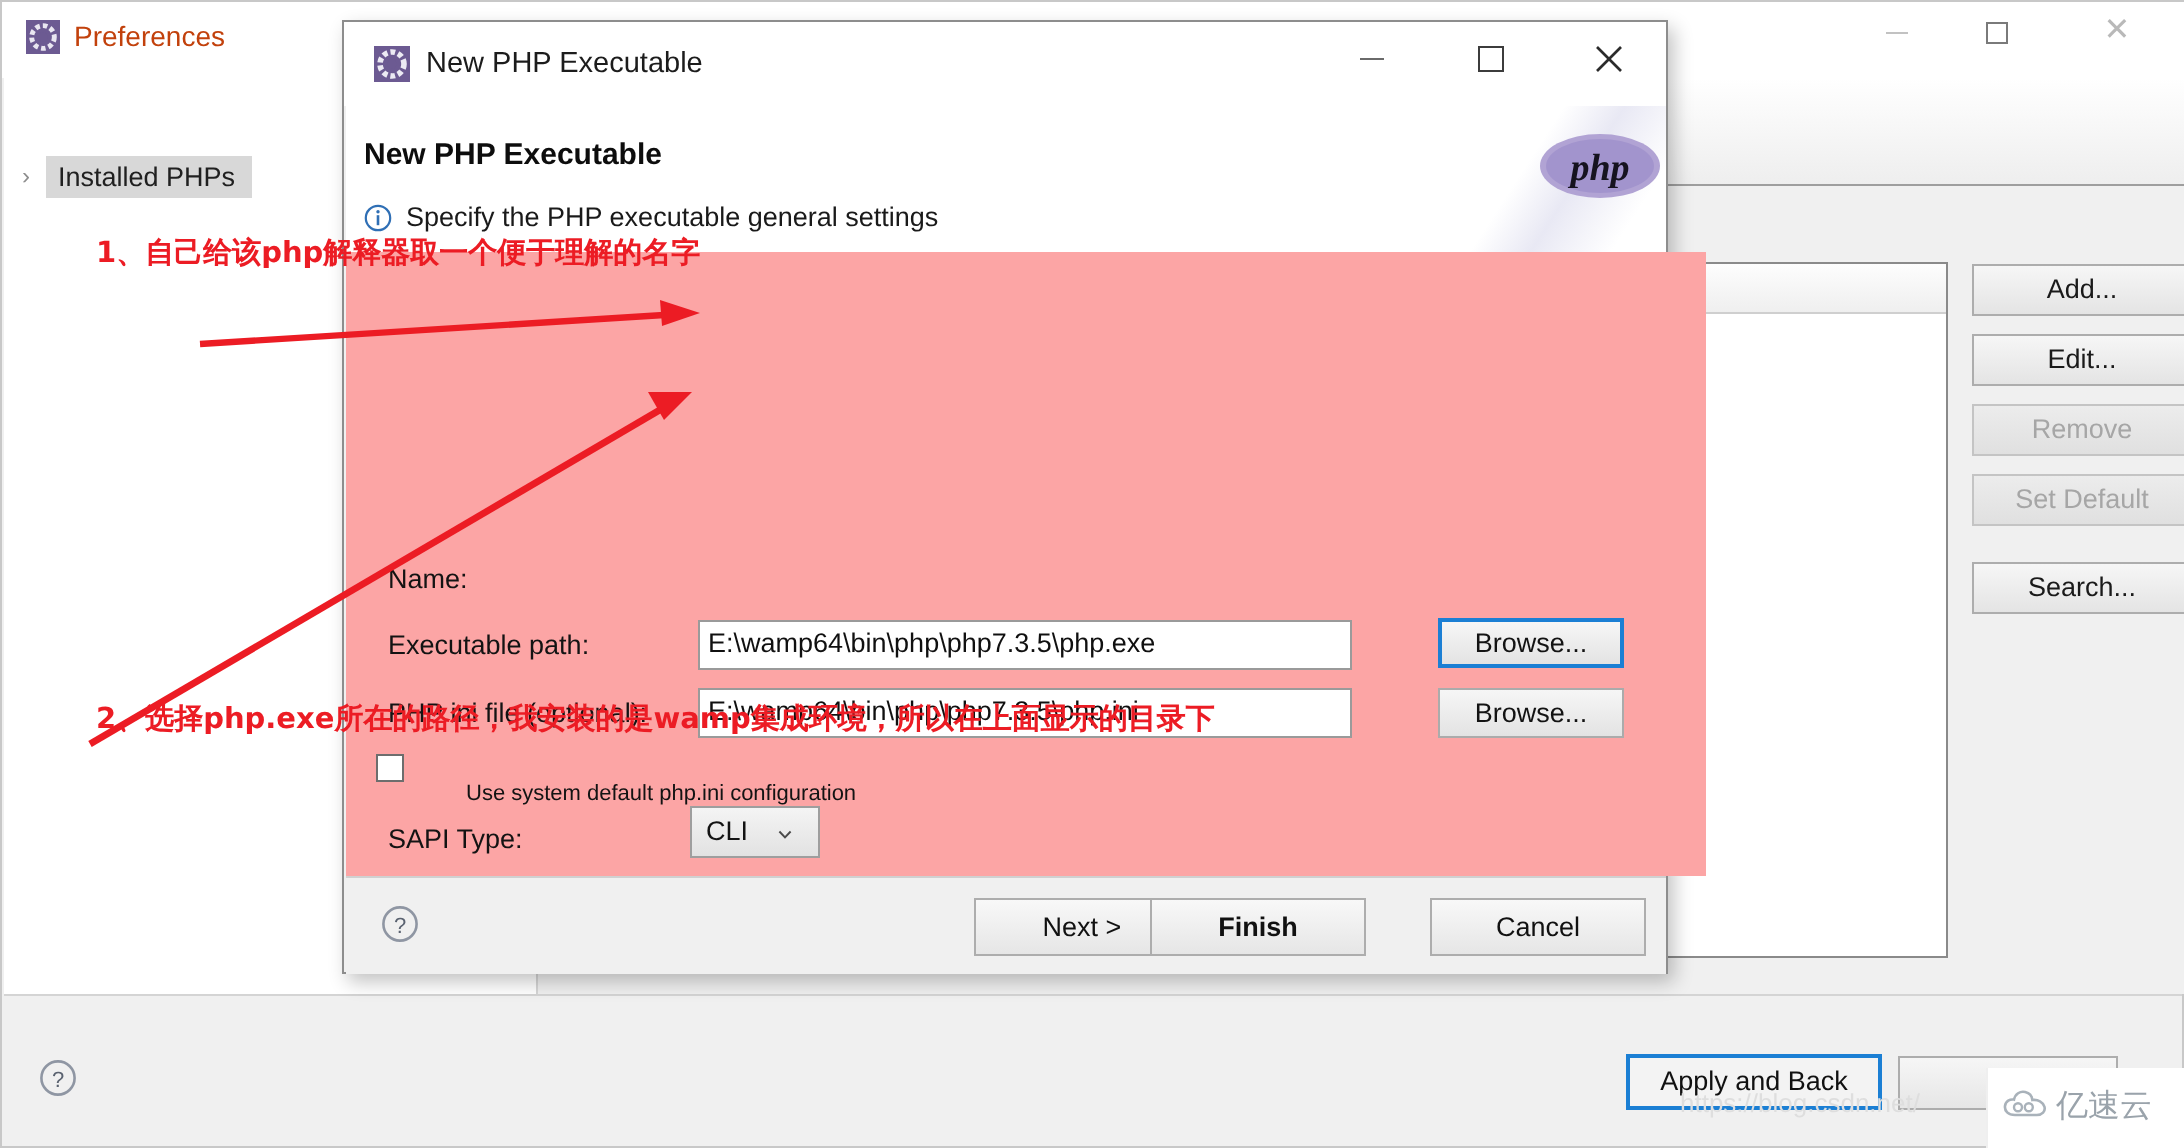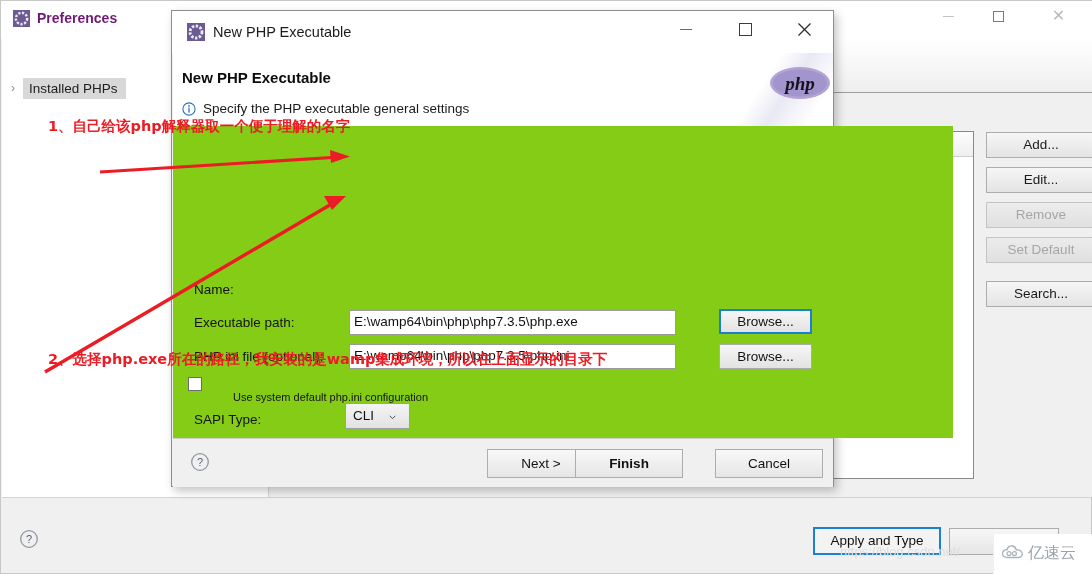--- a/index.html
+++ b/index.html
@@ -35,22 +35,21 @@
   }
   #prefs-title-icon {
     position: absolute;
     left: 12px; top: 9px;
     width: 17px; height: 17px;
   }
   #prefs-title-text {
     position: absolute;
     left: 36px; top: 9px;
     font-size: 14px;
-    color: #701a75;
-    font-weight: bold;
+    color: #c2410c;
   }
   .win-btn {
     position: absolute;
     top: 0;
     width: 45px; height: 30px;
     color: #b9b9b9;
     font-size: 13px;
     text-align: center;
     line-height: 30px;
   }
@@ -282,22 +281,22 @@
     right: -10px; top: -30px;
     width: 120px; height: 120px;
     background: linear-gradient(135deg, rgba(224,224,240,0) 40%, rgba(214,214,235,0.55) 55%, rgba(238,238,248,0) 75%);
     transform: rotate(-12deg);
   }
 
   
   #dlg-body {
     position: absolute;
     left: 1px; top: 115px;
-    width: 780px; height: 312px;
-    background: #84cc16;
+    width: 680px; height: 312px;
+    background: #fca5a5;
   }
   .field-label {
     position: absolute;
     font-size: 13.5px;
     color: #131313;
     white-space: nowrap;
   }
   .text-input {
     position: absolute;
     background: #ffffff;
@@ -499,21 +498,21 @@
     <div class="side-btn disabled" id="btn-remove">Remove</div>
     <div class="side-btn disabled" id="btn-setdefault">Set Default</div>
     <div class="side-btn" id="btn-search">Search...</div>
   </div>
 
   <div id="prefs-bottom"></div>
   <svg id="prefs-help-icon" viewBox="0 0 20 20">
     <circle cx="10" cy="10" r="8.3" fill="none" stroke="#8f96a3" stroke-width="1.3"></circle>
     <text x="10" y="14.3" font-size="11" font-family="Liberation Sans, sans-serif" fill="#5a6270" text-anchor="middle">?</text>
   </svg>
-  <div id="btn-apply-close">Apply and Type</div>
+  <div id="btn-apply-close">Apply and Back</div>
   <div id="btn-cancel-prefs"></div>
 </div>
 
 <div id="dialog">
 
   <div id="dialog-titlebar">
     <svg id="dlg-title-icon" viewBox="0 0 18 18">
       <rect x="0" y="0" width="18" height="18" fill="#6c5a92"></rect>
       <circle cx="9" cy="9" r="6" fill="none" stroke="#eceaf3" stroke-width="2.8" stroke-dasharray="2.4 1.5"></circle>
       <circle cx="9" cy="9" r="2.3" fill="#6c5a92"></circle>

